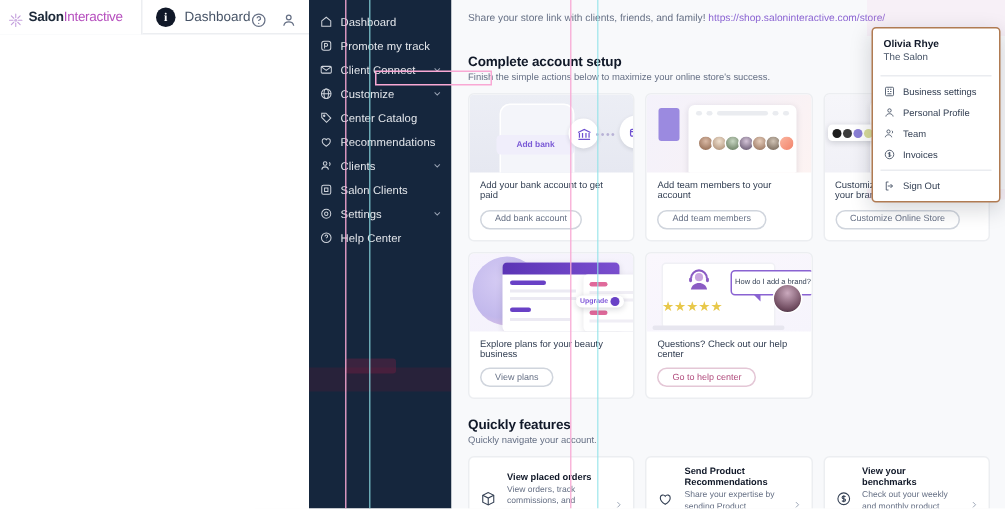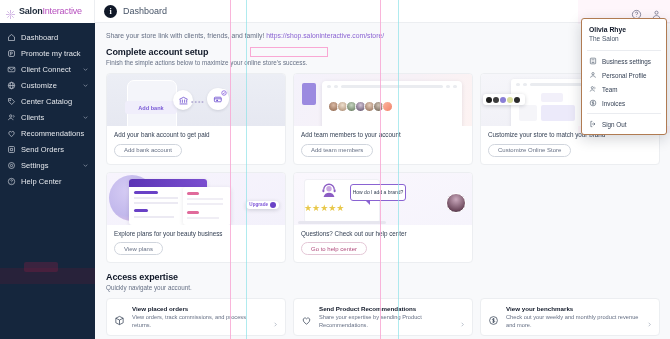--- a/index.html
+++ b/index.html
@@ -2,21 +2,21 @@
 <html><head>
 <meta charset="utf-8">
 <style>
   * { box-sizing: border-box; margin: 0; padding: 0; }
   html, body {
     width: 670px; height: 339px;
     overflow: hidden;
     font-family: "Liberation Sans", sans-serif;
     background: #ffffff;
   }
-  #app { position: relative; width: 670px; height: 339px; display: flex; flex-direction: column; }
+  #app { position: relative; width: 670px; height: 339px; display: flex; }
 
   
   .topbar {
     height: 23px; flex: 0 0 23px;
     display: flex; align-items: center;
     background: #ffffff;
     border-bottom: 1px solid #eceef1;
     position: relative; z-index: 40;
   }
   .brand {
@@ -86,21 +86,21 @@
     flex: 1; background: #f8f9fb;
     overflow: hidden; position: relative;
     padding: 0 10px 0 11px;
   }
   .share-strip {
     font-size: 6.8px; color: #667085;
     padding: 9px 0 8px 0;
   }
   .share-strip a { color: #8a63d2; text-decoration: none; }
 
-  .section-title { font-size: 9px; font-weight: 700; color: #101828; letter-spacing: -0.1px; }
+  .section-title { font-size: 9px; font-weight: 700; color: #101828; letter-spacing: -0.1px; margin-top: 12px; }
   .section-sub { font-size: 6.3px; color: #667085; margin-top: 2px; }
 
   .card-grid {
     display: grid; grid-template-columns: repeat(3, 1fr);
     gap: 7px; margin-top: 7px;
   }
   .setup-card {
     background: #fff; border: 1px solid #eceef1; border-radius: 4px;
     overflow: hidden;
   }
@@ -353,41 +353,41 @@
       </div>
       <div class="nav-item">
         <span class="nav-ico"><svg viewBox="0 0 24 24" fill="none" stroke="currentColor" stroke-width="1.8">
               <path d="M20 12.5 12.5 20 4 11.5V4h7.5z"></path>
               <circle cx="8.4" cy="8.4" r="1.2" fill="currentColor"></circle>
             </svg></span>
         <span class="nav-label">Center Catalog</span>
       </div>
       <div class="nav-item">
         <span class="nav-ico"><svg viewBox="0 0 24 24" fill="none" stroke="currentColor" stroke-width="1.8">
+              <path d="M12 20s-7.2-4.4-7.2-9.2A3.9 3.9 0 0112 8.4a3.9 3.9 0 017.2 2.4C19.2 15.6 12 20 12 20z"></path>
+            </svg></span>
+        <span class="nav-label">Recommendations</span>
+      </div>
+      <div class="nav-item">
+        <span class="nav-ico"><svg viewBox="0 0 24 24" fill="none" stroke="currentColor" stroke-width="1.8">
               <circle cx="10" cy="8" r="3.2"></circle>
               <path d="M4 19c.6-3.2 3-5 6-5s5.4 1.8 6 5"></path>
               <path d="M17 6.2a3 3 0 010 5.6"></path>
             </svg></span>
         <span class="nav-label">Clients</span>
         <span class="chev"><svg viewBox="0 0 24 24" fill="none" stroke="currentColor" stroke-width="2.4">
               <path d="m6 9 6 6 6-6"></path>
             </svg></span>
       </div>
       <div class="nav-item">
         <span class="nav-ico"><svg viewBox="0 0 24 24" fill="none" stroke="currentColor" stroke-width="1.8">
-              <path d="M12 20s-7.2-4.4-7.2-9.2A3.9 3.9 0 0112 8.4a3.9 3.9 0 017.2 2.4C19.2 15.6 12 20 12 20z"></path>
-            </svg></span>
-        <span class="nav-label">Recommendations</span>
-      </div>
-      <div class="nav-item">
-        <span class="nav-ico"><svg viewBox="0 0 24 24" fill="none" stroke="currentColor" stroke-width="1.8">
               <rect x="4" y="4" width="16" height="16" rx="3"></rect>
               <path d="M9 9h6v6H9z"></path>
             </svg></span>
-        <span class="nav-label">Send Orders</span>
+        <span class="nav-label">Salon Clients</span>
       </div>
       <div class="nav-item">
         <span class="nav-ico"><svg viewBox="0 0 24 24" fill="none" stroke="currentColor" stroke-width="1.8">
               <circle cx="12" cy="12" r="3"></circle>
               <circle cx="12" cy="12" r="8"></circle>
             </svg></span>
         <span class="nav-label">Settings</span>
         <span class="chev"><svg viewBox="0 0 24 24" fill="none" stroke="currentColor" stroke-width="2.4">
               <path d="m6 9 6 6 6-6"></path>
             </svg></span>
@@ -558,21 +558,21 @@
             <div class="card-body">
               <div class="card-text">Questions? Check out our help center</div>
               <div class="card-btn pinkish">Go to help center</div>
             </div>
           </div>
 
         </div>
       </div>
 
       <div class="access-wrap">
-        <div class="section-title">Access expertise</div>
+        <div class="section-title">Quickly features</div>
         <div class="section-sub">Quickly navigate your account.</div>
         <div class="feat-grid">
 
           <div class="feat-card">
             <span class="feat-ico">
               <svg viewBox="0 0 24 24" fill="none" stroke="currentColor" stroke-width="1.6">
                   <path d="M12 3 4 7v10l8 4 8-4V7z"></path>
                   <path d="m4 7 8 4 8-4M12 11v10"></path>
                 </svg>
             </span>

